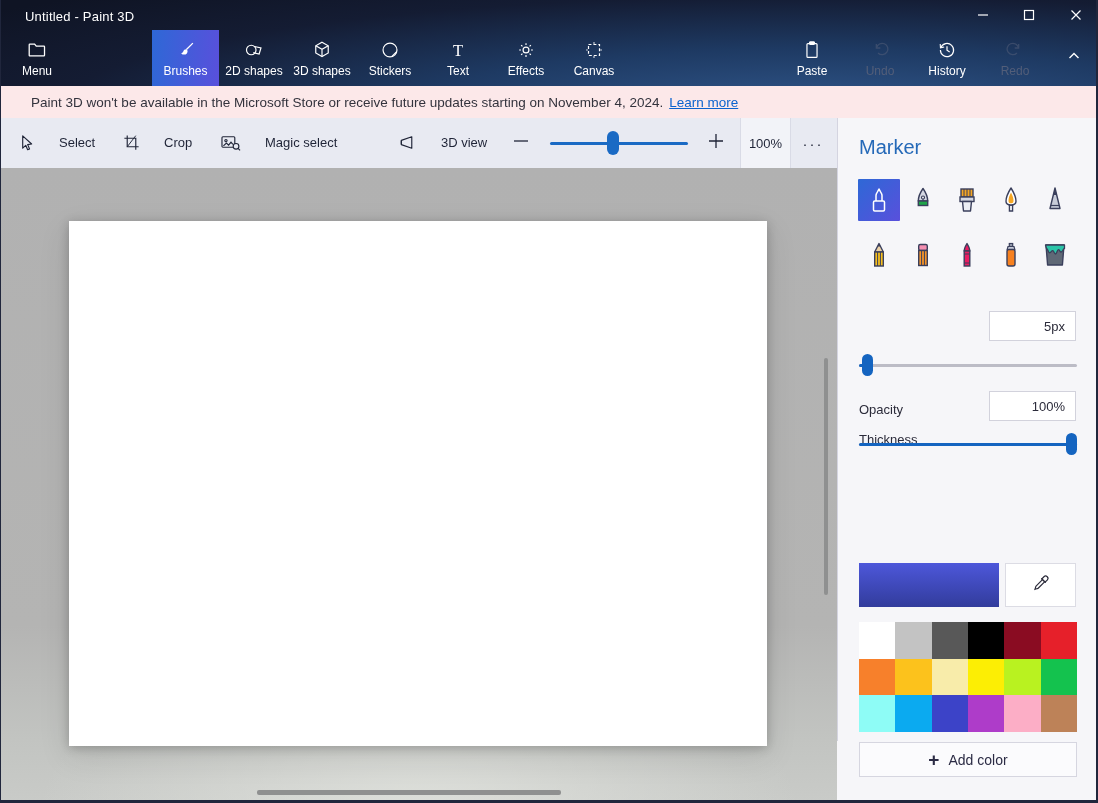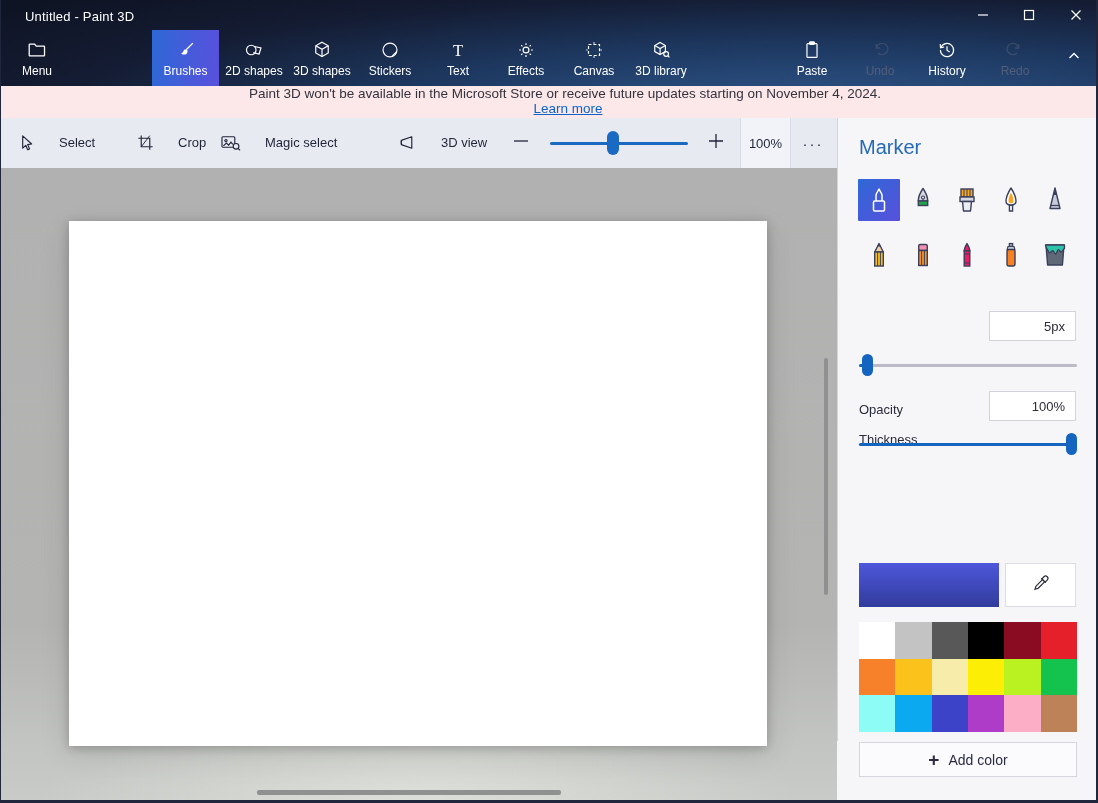--- a/index.html
+++ b/index.html
@@ -28,31 +28,31 @@
   .tb-item .tb-icon { height:24px; display:flex; align-items:center; justify-content:center; }
   .tb-item .tb-label { font-size:12px; margin-top:2px; white-space:nowrap; }
   .tb-item.selected { background:linear-gradient(95deg,#2e68d6 0%,#5950dc 100%); }
   .tb-item.disabled { color:#535e79; }
   .tb-item.disabled svg { opacity:.55; }
   #collapse-btn { position:absolute; left:1051px; top:40px; width:44px; height:36px; display:flex; align-items:center; justify-content:center; color:#fff; }
 
   
   #banner {
     position:absolute; left:0; top:86px; width:1098px; height:32px; background:#fce8e9;
-    display:flex; align-items:center; padding-left:30px; font-size:13.5px; color:#33333d;flex-direction:column;
+    display:flex; align-items:center; padding-left:30px; font-size:13.5px; color:#33333d;
   }
   #banner a { color:#0b63ce; text-decoration:underline; margin-left:6px; cursor:pointer; }
 
   
   #editbar {
     position:absolute; left:0; top:118px; width:836px; height:50px; background:#e8eaf2; color:#1f2437;
   }
   .eb-group { position:absolute; top:0; height:48px; display:flex; align-items:center; gap:23px; font-size:13px; cursor:default; }
   .eb-group svg { display:block; }
-  #eb-select { left:16px; } #eb-crop { left:135px;text-align:center; } #eb-magic { left:219px; } #eb-3dview { left:396px; }
+  #eb-select { left:16px; } #eb-crop { left:121px;text-align:center; } #eb-magic { left:219px; } #eb-3dview { left:396px; }
   .eb-btn { position:absolute; top:14px; width:22px; height:22px; display:flex; align-items:center; justify-content:center; color:#1f2437; cursor:default; }
   #eb-minus { left:509px; } #eb-plus { left:704px; }
   #eb-slider { position:absolute; left:549px; top:13px; width:138px; height:24px; cursor:pointer; }
   #eb-slider .track { position:absolute; left:0; top:11px; width:138px; height:2.5px; background:#1a6ac4; border-radius:2px; }
   #eb-slider .thumb { position:absolute; left:57px; top:0; width:12px; height:24px; background:#1a6ac4; border-radius:6px; }
   #eb-zoombox {
     position:absolute; left:739px; top:0; width:51px; height:50px; background:#f2f3f8;
     border-left:1px solid #d9dbe6; border-right:1px solid #d9dbe6;
     display:flex; align-items:center; justify-content:center; font-size:13px; color:#1f2437;
   }
@@ -224,31 +224,20 @@
     <div class="tb-item" style="left:491px;">
       <span class="tb-icon">
         <svg width="22" height="22" viewBox="0 0 24 24" fill="none" stroke="#fff" stroke-width="1.3">
             <circle cx="12" cy="12" r="3.2"></circle>
             <path d="M12 4.5v2M12 17.5v2M4.5 12h2M17.5 12h2M6.7 6.7l1.4 1.4M15.9 15.9l1.4 1.4M17.3 6.7l-1.4 1.4M8.1 15.9l-1.4 1.4"></path>
           </svg>
       </span>
       <span class="tb-label">Effects</span>
     </div>
 
-    <div class="tb-item" style="left:626px;">
-      <span class="tb-icon">
-        <svg width="22" height="22" viewBox="0 0 24 24" fill="none" stroke="#fff" stroke-width="1.3">
-            <path d="M11 3.8l5.8 3.3v6.6L11 17l-5.8-3.3V7.1z"></path>
-            <path d="M5.2 7.1L11 10.4l5.8-3.3M11 10.4V17"></path>
-            <circle cx="17.6" cy="16.4" r="2.6"></circle>
-            <path d="M19.6 18.4l1.6 1.6"></path>
-          </svg>
-      </span>
-      <span class="tb-label">3D library</span>
-    </div>
 
     <div class="tb-item" style="left:777px;">
       <span class="tb-icon">
         <svg width="22" height="22" viewBox="0 0 24 24" fill="none" stroke="#fff" stroke-width="1.3">
             <rect x="6.5" y="5" width="11" height="15" rx="1"></rect>
             <path d="M9.5 5V3.8h5V5"></path>
             <rect x="9.5" y="3" width="5" height="3" rx="0.8"></rect>
           </svg>
       </span>
       <span class="tb-label">Paste</span>

